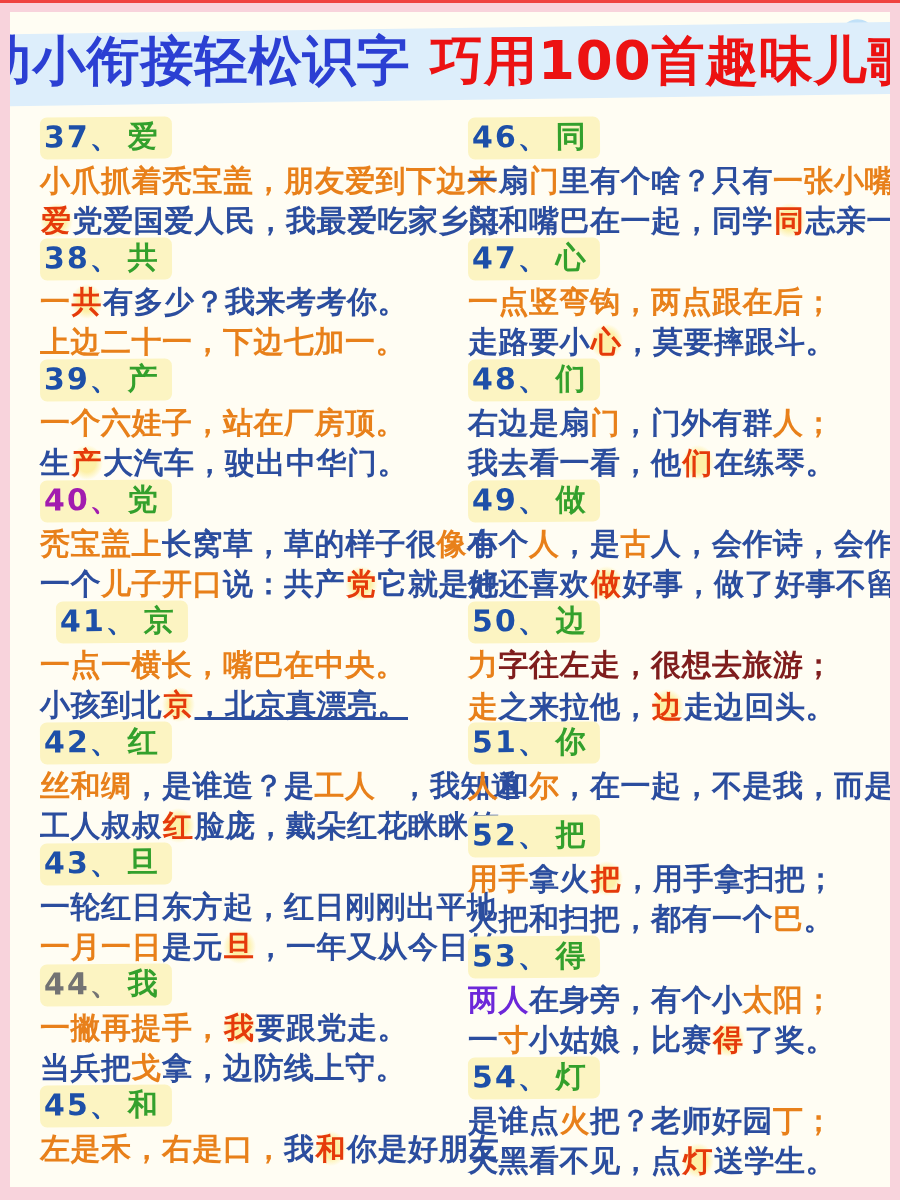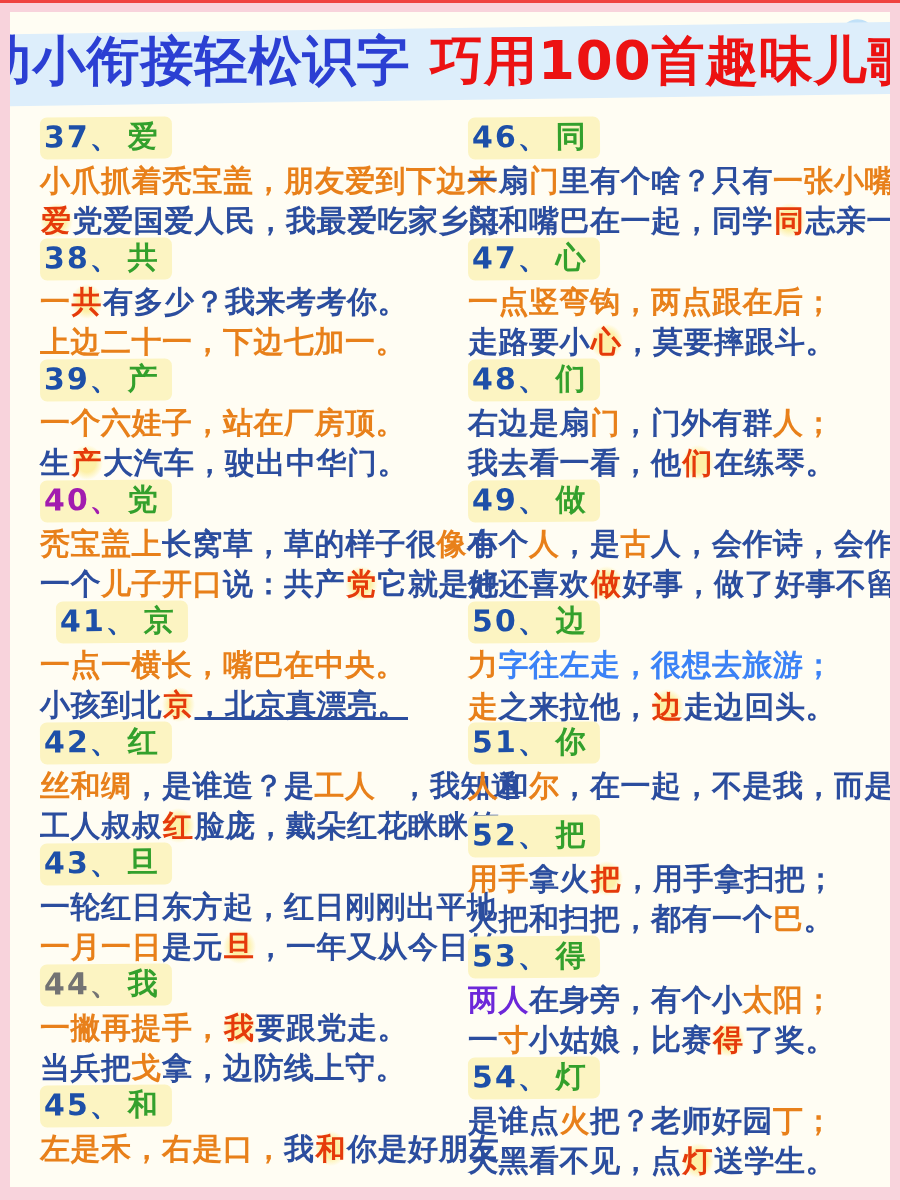--- a/index.html
+++ b/index.html
@@ -133,21 +133,21 @@
         <div class="line"><span class="seg-b" style="color: rgb(43, 77, 158);">右边是扇</span><span class="seg-o" style="color: rgb(232, 128, 26);">门</span><span class="seg-b" style="color: rgb(43, 77, 158);">，门外有群</span><span class="seg-o" style="color: rgb(232, 128, 26);">人；</span></div>
         <div class="line"><span class="seg-b" style="color: rgb(43, 77, 158);">我去看一看，他</span><span class="seg-r" style="color: rgb(229, 58, 10);">们</span><span class="seg-b" style="color: rgb(43, 77, 158);">在练琴。</span></div>
       </div>
       <div class="entry">
         <div class="heading"><span class="band" style="background: rgb(252, 244, 194);"><span class="num" style="color: rgb(29, 79, 168);">49、</span><span class="char" style="color: rgb(51, 160, 44);">做</span></span></div>
         <div class="line"><span class="seg-b" style="color: rgb(43, 77, 158);">有个</span><span class="seg-o" style="color: rgb(232, 128, 26);">人</span><span class="seg-b" style="color: rgb(43, 77, 158);">，是</span><span class="seg-o" style="color: rgb(232, 128, 26);">古</span><span class="seg-b" style="color: rgb(43, 77, 158);">人，会作诗，会作</span></div>
         <div class="line"><span class="seg-b" style="color: rgb(43, 77, 158);">他还喜欢</span><span class="seg-r" style="color: rgb(229, 58, 10);">做</span><span class="seg-b" style="color: rgb(43, 77, 158);">好事，做了好事不留名</span></div>
       </div>
       <div class="entry">
         <div class="heading"><span class="band" style="background: rgb(252, 244, 194);"><span class="num" style="color: rgb(29, 79, 168);">50、</span><span class="char" style="color: rgb(51, 160, 44);">边</span></span></div>
-        <div class="line"><span class="seg-o" style="color: rgb(232, 128, 26);">力</span><span class="seg-b" style="color: #3b82f6; font-family: Liberation Mono, monospace;">字往左走，很想去旅游；</span></div>
+        <div class="line"><span class="seg-o" style="color: rgb(232, 128, 26);">力</span><span class="seg-b" style="color: #7f1d1d; font-family: Liberation Mono, monospace;">字往左走，很想去旅游；</span></div>
         <div class="line"><span class="seg-o" style="color: rgb(232, 128, 26);">走</span><span class="seg-b" style="color: rgb(43, 77, 158);">之来拉他，</span><span class="seg-r" style="color: rgb(229, 58, 10);">边</span><span class="seg-b" style="color: rgb(43, 77, 158);">走边回头。</span></div>
       </div>
       <div class="entry single">
         <div class="heading"><span class="band" style="background: rgb(252, 244, 194);"><span class="num" style="color: rgb(29, 79, 168);">51、</span><span class="char" style="color: rgb(51, 160, 44);">你</span></span></div>
         <div class="line"><span class="seg-o" style="color: rgb(232, 128, 26);">人</span><span class="seg-b" style="color: rgb(43, 77, 158);">和</span><span class="seg-o" style="color: rgb(232, 128, 26);">尔</span><span class="seg-b" style="color: rgb(43, 77, 158);">，在一起，不是我，而是</span></div>
       </div>
       <div class="entry">
         <div class="heading"><span class="band" style="background: rgb(252, 244, 194);"><span class="num" style="color: rgb(29, 79, 168);">52、</span><span class="char" style="color: rgb(51, 160, 44);">把</span></span></div>
         <div class="line"><span class="seg-o" style="color: rgb(232, 128, 26);">用手</span><span class="seg-b" style="color: rgb(43, 77, 158);">拿火</span><span class="seg-r" style="color: rgb(229, 58, 10);">把</span><span class="seg-b" style="color: rgb(43, 77, 158);">，用手拿扫把；</span></div>
         <div class="line"><span class="seg-b" style="color: rgb(43, 77, 158);">火把和扫把，都有一个</span><span class="seg-o" style="color: rgb(232, 128, 26);">巴</span><span class="seg-b" style="color: rgb(43, 77, 158);">。</span></div>

